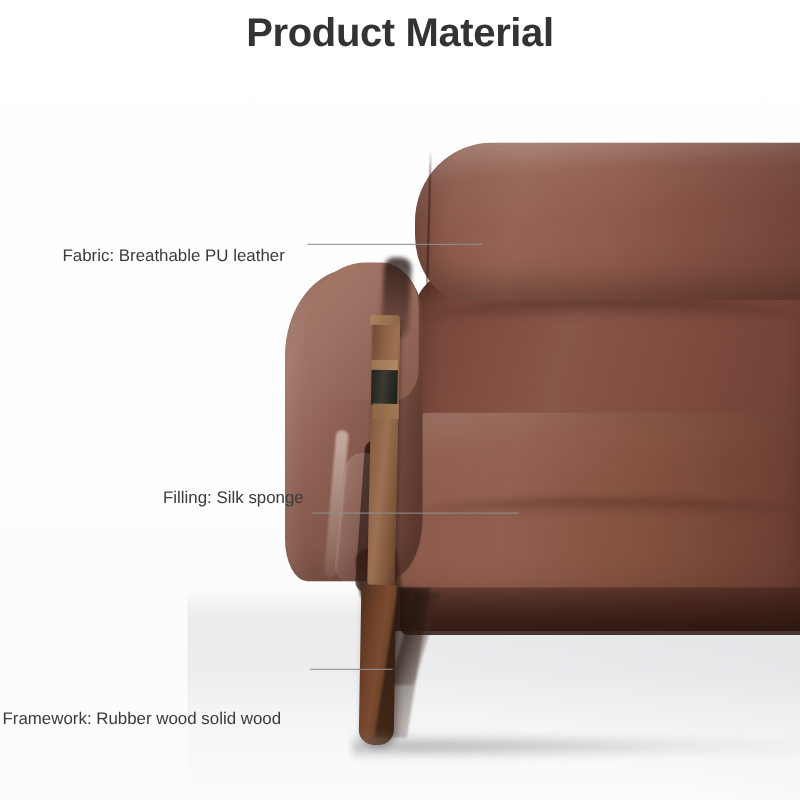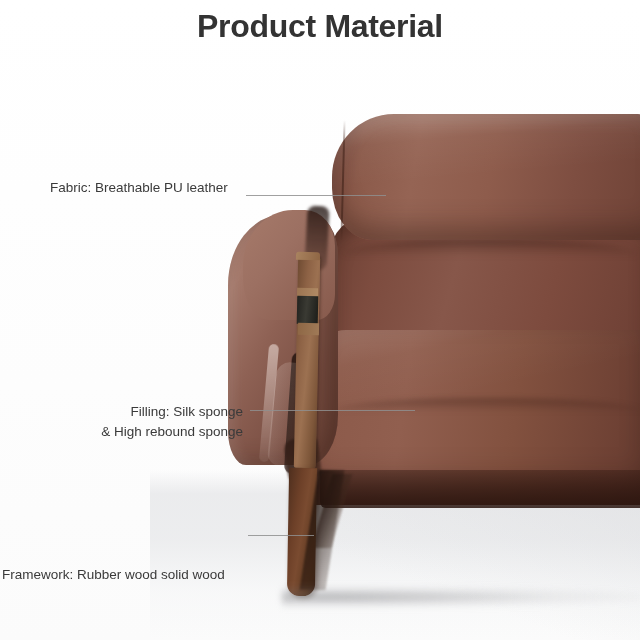--- a/index.html
+++ b/index.html
@@ -60,22 +60,22 @@
   }
 
   
   .label {
     position: absolute;
     font-size: 13.5px;
     color: #3a3a3a;
     white-space: nowrap;
     line-height: 20px;
   }
-  .label.l1 { left: 50px;  top: 178px; text-align: right; }
-  .label.l2 { left: 0px;   top: 402px; width: 243px; text-align: right; white-space: normal; }
+  .label.l1 { left: 50px;  top: 195px; text-align: right; }
+  .label.l2 { left: 0px;   top: 388px; width: 243px; text-align: right; white-space: normal; }
   .label.l3 { left: 2px;   top: 526px; margin-top: 39px; }
 
   .leader {
     position: absolute;
     height: 1px;
     background: #8f8f8f;
     opacity: 0.85;
   }
   .leader.k1 { left: 246px; top: 195px; width: 140px; }
   .leader.k2 { left: 250px; top: 410px; width: 165px; }
@@ -377,20 +377,19 @@
     <div class="contact-shadow"></div>
   </div>
 
   <div class="title">Product Material</div>
 
   <div class="label l1">Fabric: Breathable PU leather</div>
   <div class="leader k1"></div>
 
   <div class="label l2">
     <div>Filling: Silk sponge</div>
-    <div>&amp; High rebound sponge</div>
   </div>
   <div class="leader k2"></div>
 
   <div class="label l3">Framework: Rubber wood solid wood</div>
   <div class="leader k3"></div>
 
 </div>
 
 </body></html>

